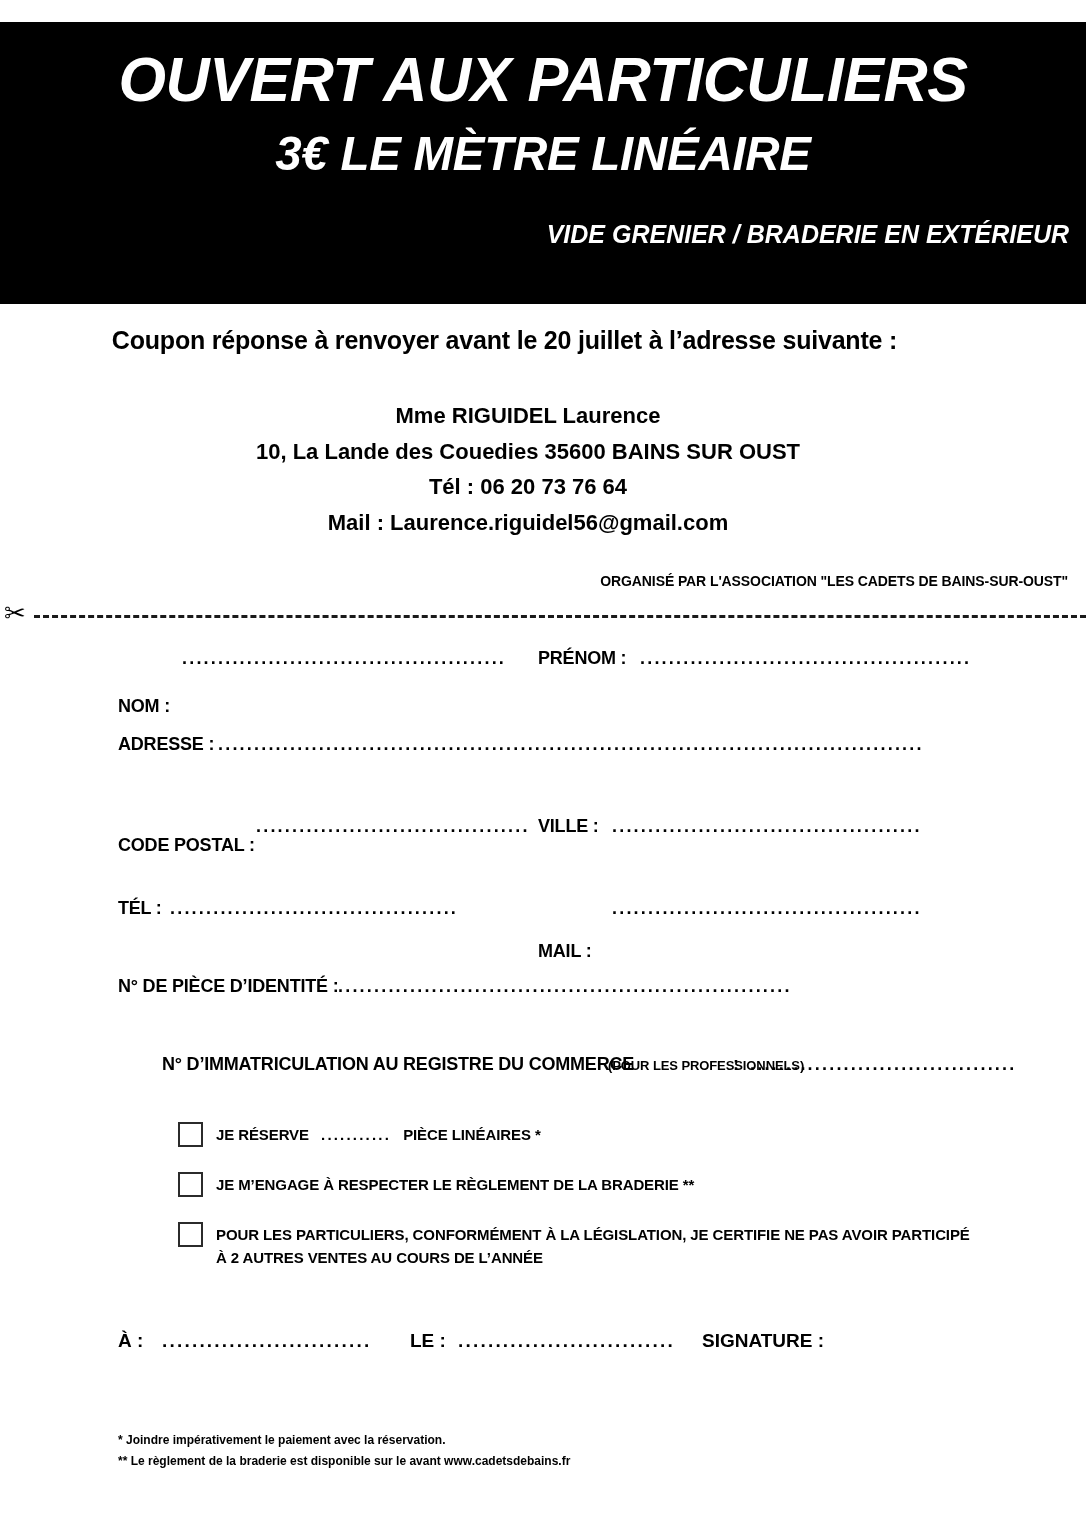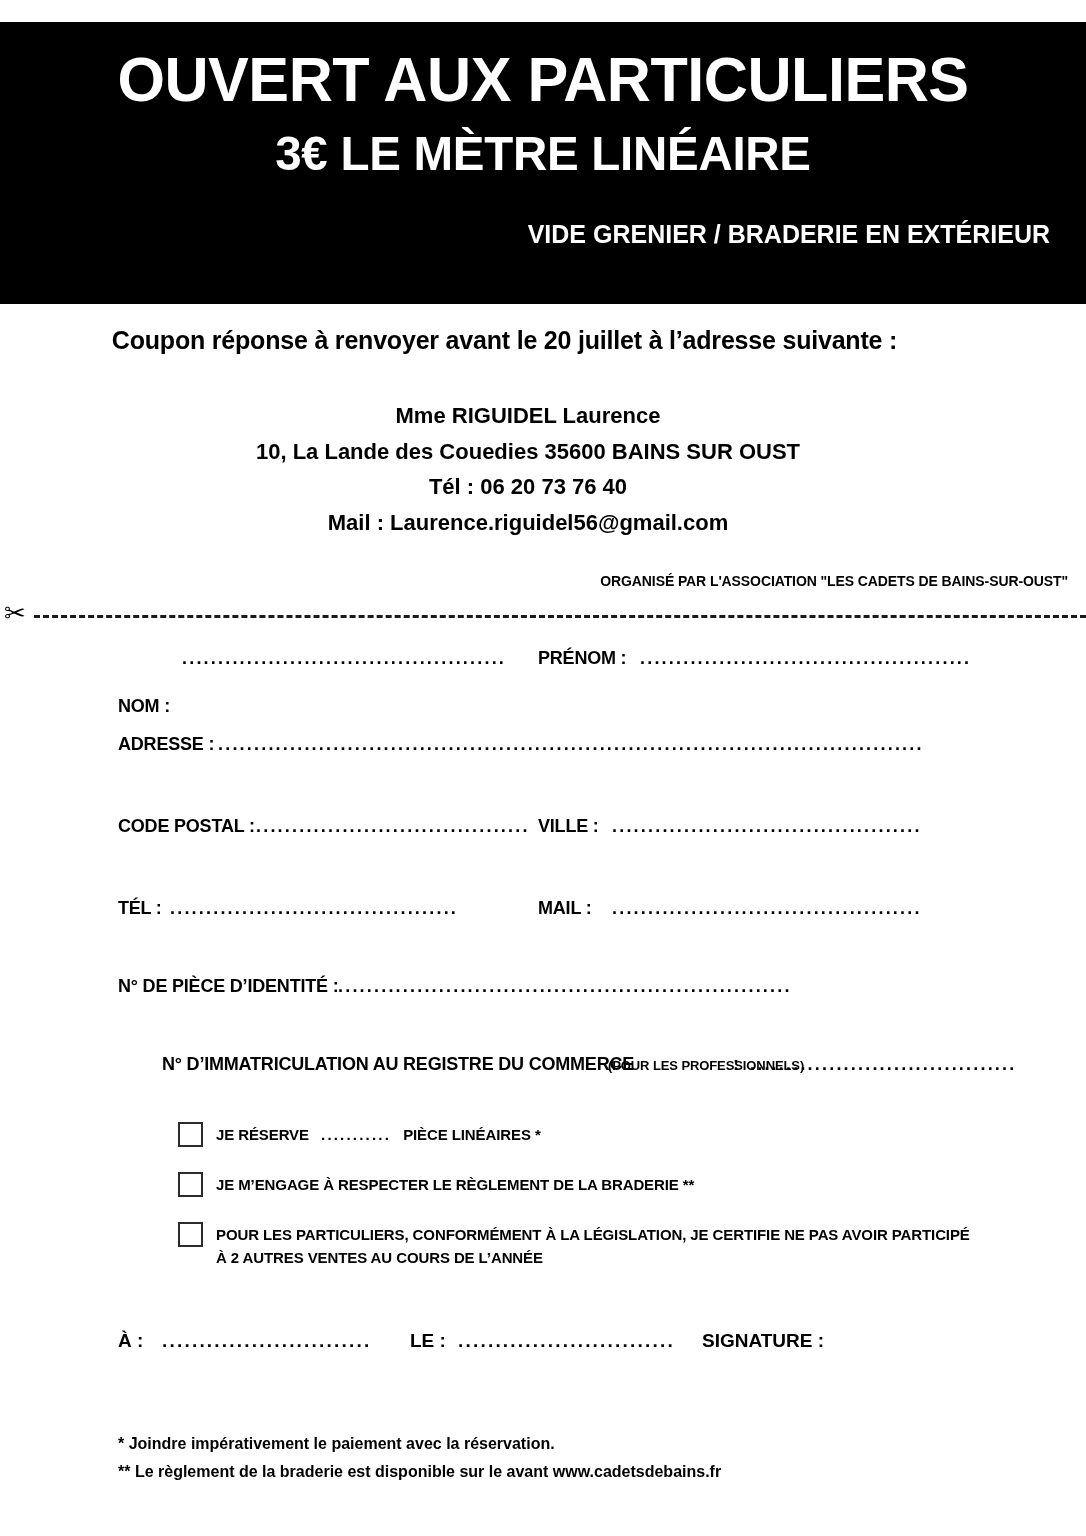--- a/index.html
+++ b/index.html
@@ -19,21 +19,22 @@
   
   .banner {
     position: absolute;
     left: 0;
     top: 22px;
     width: 1086px;
     height: 282px;
     background: #000000;
     color: #ffffff;
     box-sizing: border-box;
-    padding: 0 32px;
+    padding: 0 13px;
+    font-style: italic;
   }
   .banner-line1 {
     text-align: center;
     font-size: 63px;
     font-weight: bold;
     letter-spacing: -0.5px;
     line-height: 1.0;
     margin-top: 26px;
     transform: scaleX(0.97);
   }
@@ -171,42 +172,42 @@
     position: absolute;
     top: 1330px;
     font-size: 19px;
     font-weight: bold;
   }
 
   .footnotes {
     position: absolute;
     left: 118px;
     top: 1430px;
-    font-size: 16px;
+    font-size: 12px;
     font-weight: bold;
     line-height: 1.75;
   }
 </style>
 </head>
 <body>
 
 <div class="banner">
   <div class="banner-line1">OUVERT AUX PARTICULIERS</div>
   <div class="banner-line2">3€ LE MÈTRE LINÉAIRE</div>
   <div class="banner-line3">VIDE GRENIER / BRADERIE EN EXTÉRIEUR</div>
 </div>
 
 <div class="intro">
   <div class="intro-title">Coupon réponse à renvoyer avant le 20 juillet à l’adresse suivante :</div>
 </div>
 
 <div class="contact">
   <div>Mme RIGUIDEL Laurence</div>
   <div>10, La Lande des Couedies 35600 BAINS SUR OUST</div>
-  <div>Tél : 06 20 73 76 40</div>
+  <div>Tél : 06 20 73 76 64</div>
   <div>Mail : Laurence.riguidel56@gmail.com</div>
 </div>
 
 <div class="orga">ORGANISÉ PAR L'ASSOCIATION "LES CADETS DE BAINS-SUR-OUST"</div>
 
 <div class="cutline">
   <span class="scissors">✂</span>
   <div class="dashes"></div>
 </div>
 
@@ -218,30 +219,30 @@
     <span class="fld" style="left:538px;">PRÉNOM :</span>
     <span class="fld dots" style="left:640px;">..............................................</span>
   </div>
 
   <div class="row" style="top:108px;">
     <span class="fld" style="left:118px;">ADRESSE :</span>
     <span class="fld dots" style="left:218px;">..................................................................................................</span>
   </div>
 
   <div class="row" style="top:190px;">
-    <span class="fld" style="left:118px;">CODE POSTAL :</span>
+    <span class="fld" style="left:118px;margin-top:19px;">CODE POSTAL :</span>
     <span class="fld dots" style="left:256px;">......................................</span>
     <span class="fld" style="left:538px;">VILLE :</span>
     <span class="fld dots" style="left:612px;">...........................................</span>
   </div>
 
   <div class="row" style="top:272px;">
     <span class="fld" style="left:118px;">TÉL :</span>
     <span class="fld dots" style="left:170px;">........................................</span>
-    <span class="fld" style="left:538px;">MAIL :</span>
+    <span class="fld" style="left:538px;margin-top:43px;">MAIL :</span>
     <span class="fld dots" style="left:612px;">...........................................</span>
   </div>
 
   <div class="row" style="top:350px;">
     <span class="fld" style="left:118px;">N° DE PIÈCE D’IDENTITÉ :</span>
     <span class="fld dots" style="left:338px;">...............................................................</span>
   </div>
 
   <div class="row" style="top:428px;">
     <span class="fld" style="left:118px;margin-left:44px;">N° D’IMMATRICULATION AU REGISTRE DU COMMERCE</span>

